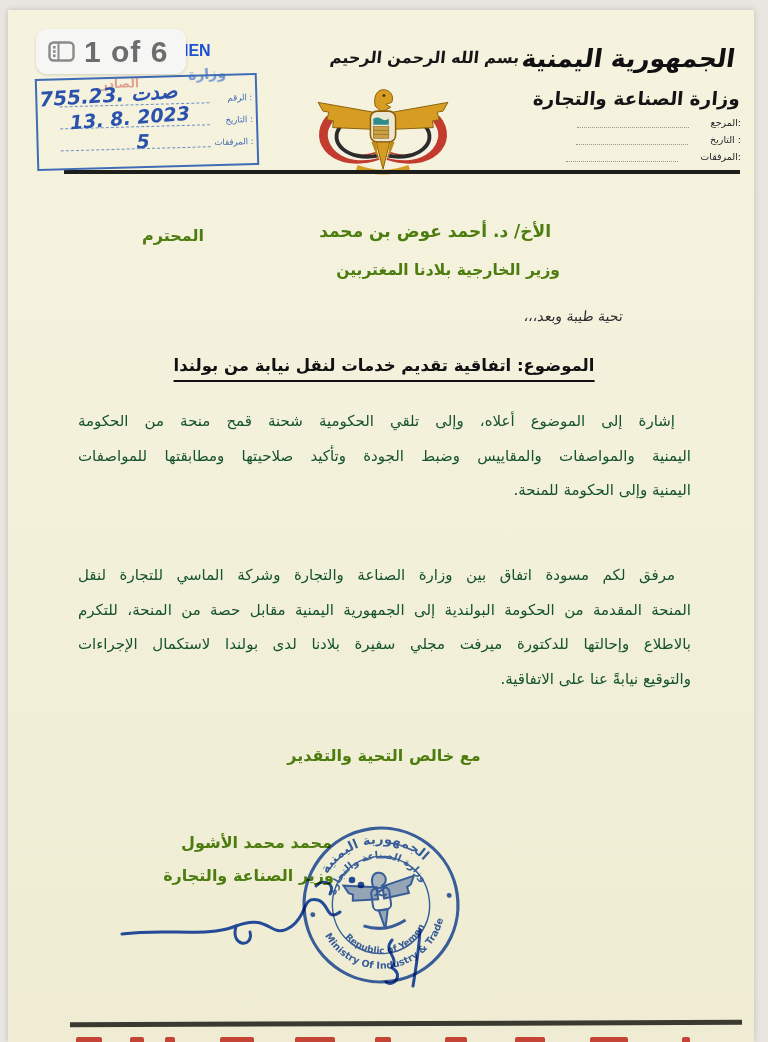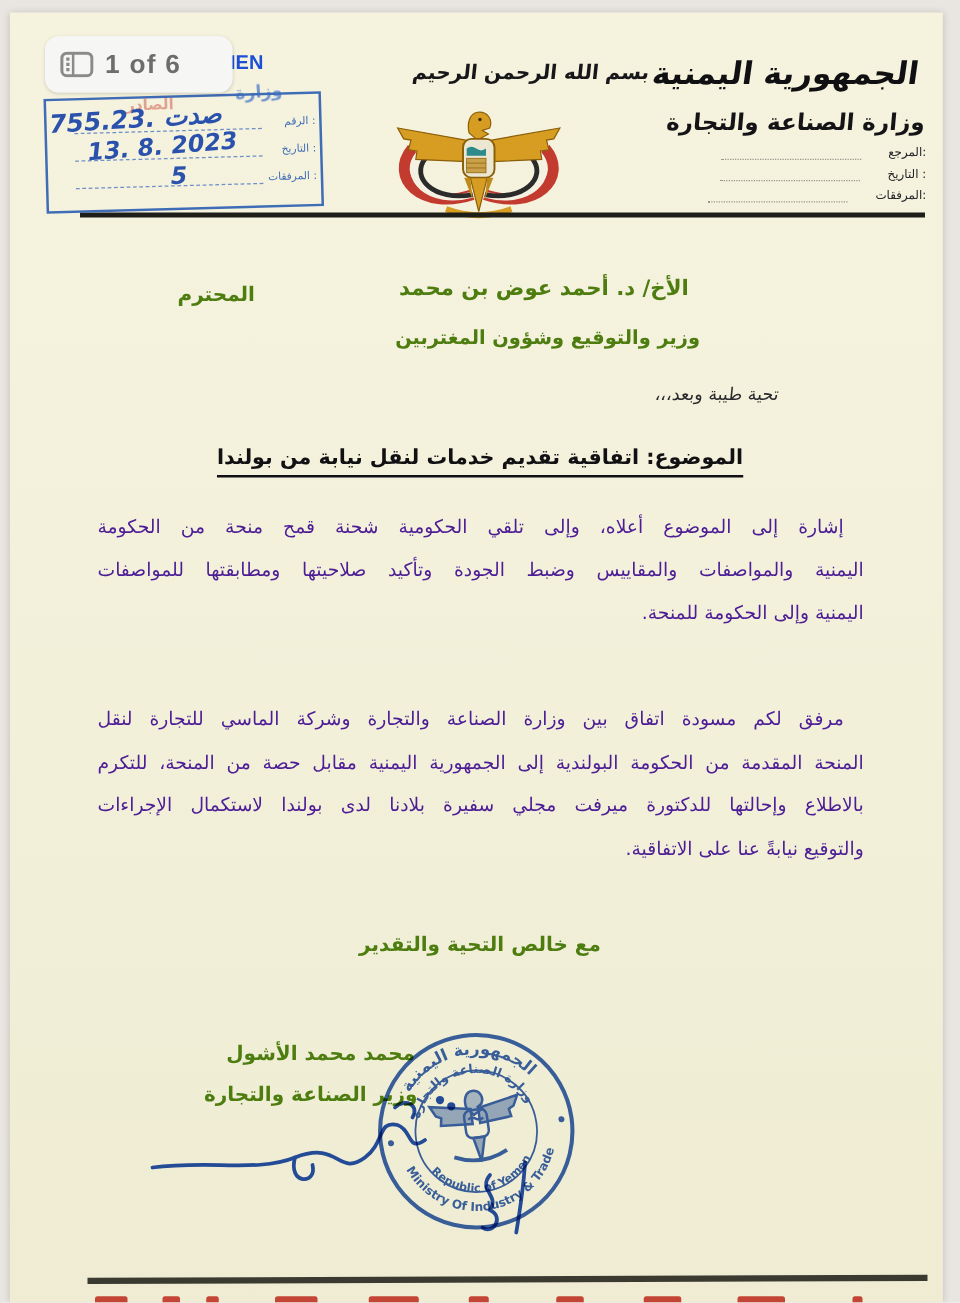--- a/index.html
+++ b/index.html
@@ -8,21 +8,21 @@
   .stage{position:relative;width:768px;height:1042px;}
   .abs{position:absolute;}
   
   .page{left:8px;top:10px;width:746px;height:1032px;
         background:linear-gradient(180deg,#f5f2de 0%,#f3f0da 55%,#efecd3 100%);
         box-shadow:0 0 6px rgba(0,0,0,.18);}
   
   .badge{left:36px;top:29px;width:150px;height:45px;background:rgba(246,246,246,.96);
          border-radius:11px;display:flex;align-items:center;gap:9px;padding:0 12px;
          box-sizing:border-box;box-shadow:0 1px 3px rgba(0,0,0,.15);z-index:9;}
-  .badge-text{font-size:21px;font-weight:bold;color:#6d6d6d;letter-spacing:1px;
+  .badge-text{font-size:30px;font-weight:bold;color:#6d6d6d;letter-spacing:1px;
               font-family:"Liberation Sans",sans-serif;}
   
   .regstamp{left:36px;top:76px;width:218px;height:88px;border:2px solid #3f6cb6;
             transform:rotate(-1.6deg);color:#2c55a8;z-index:3;}
   .regstamp .leader{position:absolute;right:46px;border-bottom:1.5px dashed #6d8fc7;width:150px;}
   .reg-label{position:absolute;right:3px;font-size:8.5px;color:#3f6cb6;}
   .hand{color:#2a52ad;font-style:italic;font-weight:bold;white-space:nowrap;}
   .faintword{color:rgba(205,95,80,.55);font-size:12px;font-weight:bold;}
   .frag-ien{font-family:"Liberation Sans",sans-serif;font-weight:bold;font-size:16px;color:#1d4ed8;}
   .frag-blue{color:#4a79c8;opacity:.75;font-size:14px;font-weight:bold;filter:blur(.4px);}
@@ -32,21 +32,21 @@
   .lh-ministry{font-size:18.5px;font-weight:bold;color:#141416;white-space:nowrap;}
   .lh-field{display:flex;flex-direction:row-reverse;align-items:flex-end;gap:22px;}
   .lh-field .lbl{font-size:9.5px;color:#22242a;white-space:nowrap;}
   .lh-field .line{width:112px;border-bottom:1px dotted #9b988a;height:10px;}
   .rule{background:#1d1d1a;height:4px;}
   
   .arb{direction:rtl;color:#4d7c0f;}
   .bold{font-weight:bold;}
   .subject{font-size:16.5px;font-weight:bold;color:#111114;border-bottom:2.2px solid #111114;
            padding-bottom:5px;white-space:nowrap;}
-  .para{width:613px;direction:rtl;font-size:15px;color:#4c1d95;}
+  .para{width:613px;direction:rtl;font-size:15px;color:#14532d;}
   .pline{line-height:34.5px;text-align:justify;text-align-last:justify;}
   .pline.first{padding-right:16px;}
   .pline.last{text-align-last:right;}
   .greet{font-size:14px;color:#2a2a2e;}
   
   .footrule{background:#3a3a31;height:5px;}
   .footclip{left:70px;top:1033px;width:640px;height:9px;overflow:hidden;}
   .redmark{position:absolute;top:4px;background:#c44536;height:10px;border-radius:2px;}
   svg{display:block;}
 </style>
@@ -131,21 +131,21 @@
       <rect x="5" y="5" width="2.6" height="2.6" fill="#8a8a8a"></rect>
       <rect x="5" y="9.2" width="2.6" height="2.6" fill="#8a8a8a"></rect>
       <rect x="5" y="13.4" width="2.6" height="2.6" fill="#8a8a8a"></rect>
       <line x1="10.5" y1="2" x2="10.5" y2="19" stroke="#8a8a8a" stroke-width="2"></line>
     </svg>
     <span class="badge-text">1 of 6</span>
   </div>
 
   <div class="abs arb bold" style="right:217px;top:221px;font-size:17px;">الأخ/ د. أحمد عوض بن محمد</div>
   <div class="abs arb bold" style="left:142px;top:226px;font-size:16px;">المحترم</div>
-  <div class="abs arb bold" style="right:208px;top:261px;font-size:15.5px;">وزير والتوقيع وشؤون المغتربين</div>
+  <div class="abs arb bold" style="right:208px;top:261px;font-size:15.5px;">وزير الخارجية بلادنا المغتربين</div>
   <div class="abs arb greet" style="right:145px;top:308px;transform:skewX(-6deg);">تحية طيبة وبعد،،،</div>
 
   <div class="abs subject" style="left:50%;top:356px;transform:translateX(-50%);direction:rtl;">الموضوع: اتفاقية تقديم خدمات لنقل نيابة من بولندا</div>
 
   <div class="abs para" style="left:78px;top:404px;">
     <div class="pline first">إشارة إلى الموضوع أعلاه، وإلى تلقي الحكومية شحنة قمح منحة من الحكومة</div>
     <div class="pline">اليمنية والمواصفات والمقاييس وضبط الجودة وتأكيد صلاحيتها ومطابقتها للمواصفات</div>
     <div class="pline last">اليمنية وإلى الحكومة للمنحة.</div>
   </div>
 

